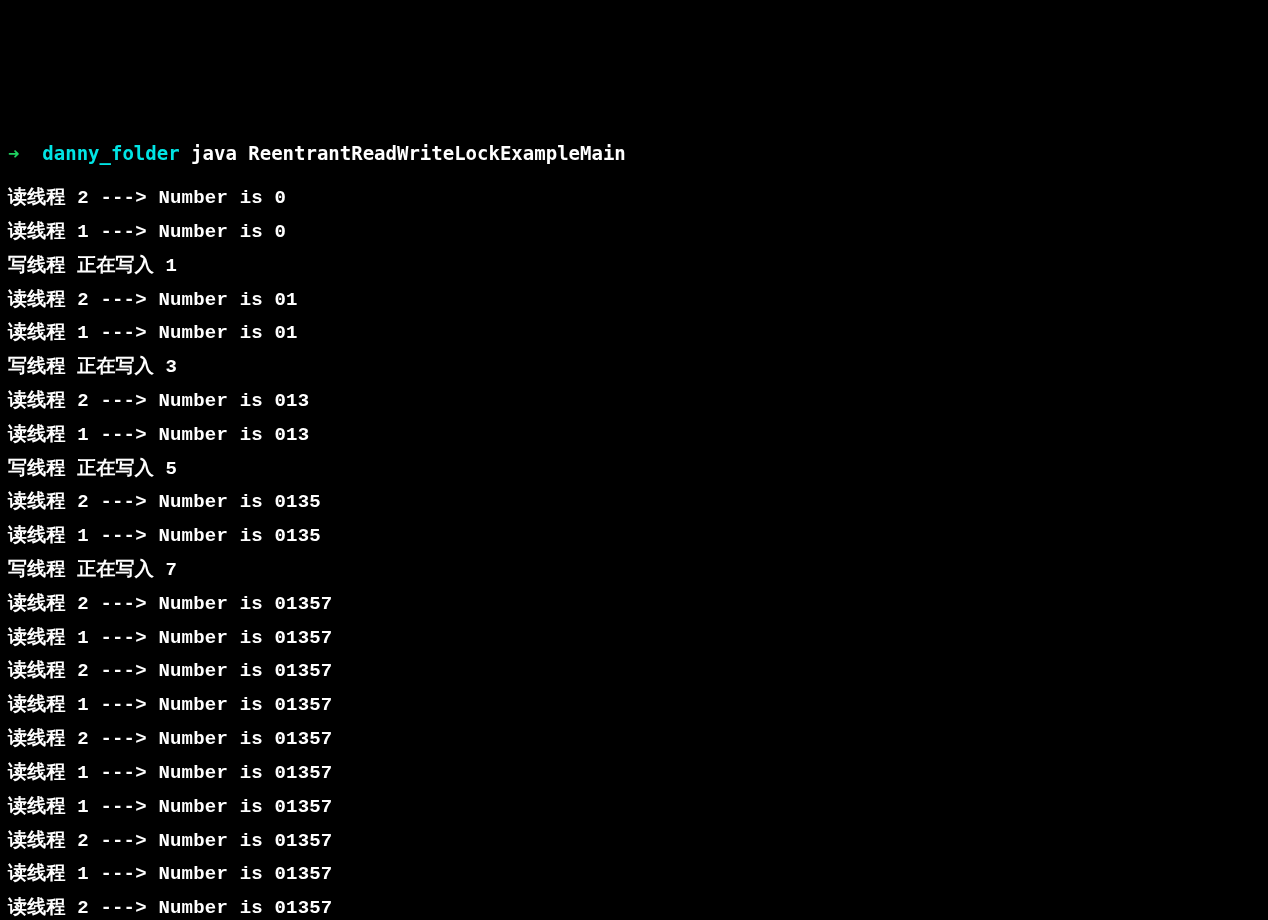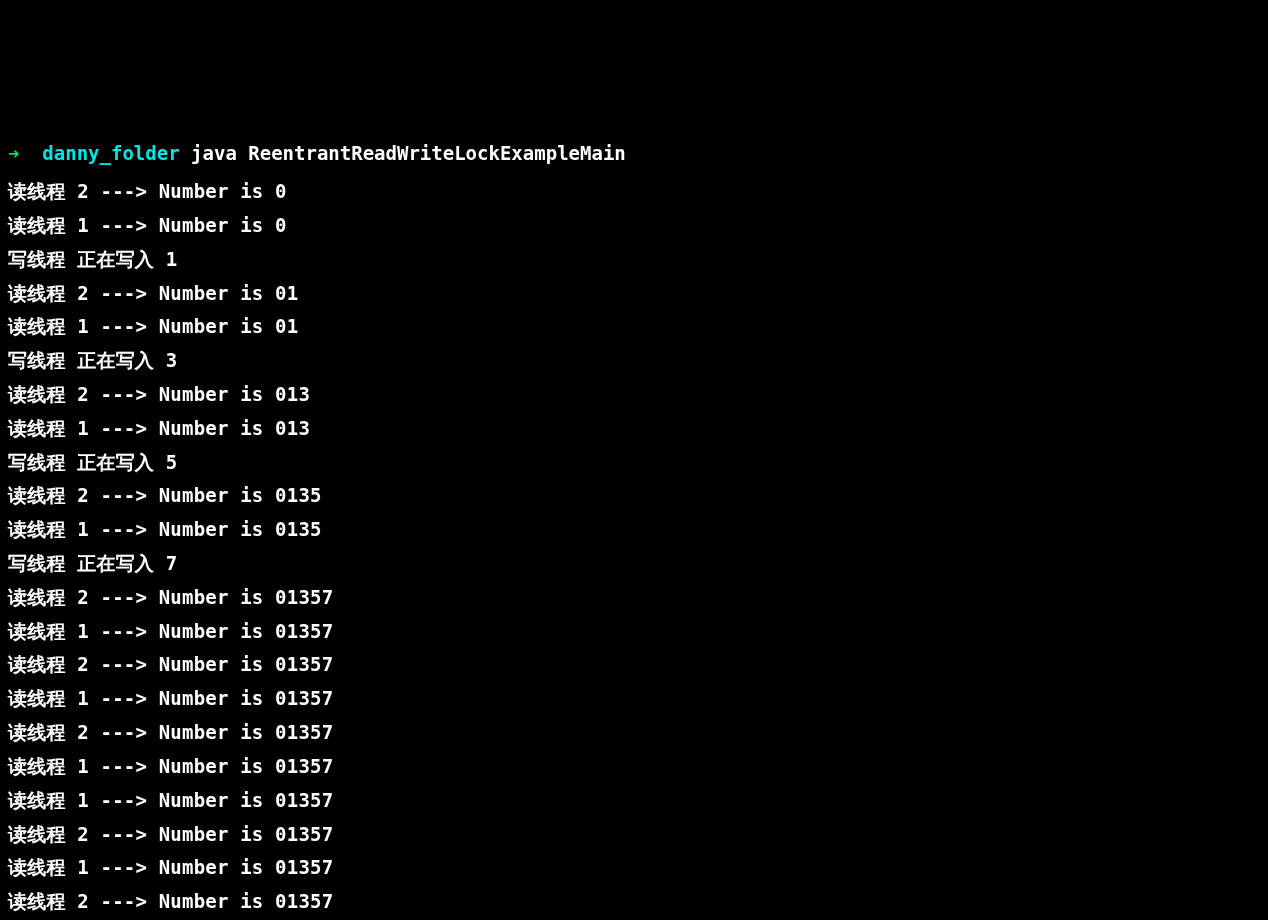--- a/index.html
+++ b/index.html
@@ -17,38 +17,39 @@
       width: 1268px;
       height: 920px;
       overflow: hidden;
       white-space: pre;
     }
     .terminal {
       padding: 0 8px;
       padding-top: 2px;
     }
     .prompt-line {
-      margin-bottom: 4px;
+      margin-bottom: 11px;
     }
     .prompt-arrow {
       color: #1fd361;
       font-weight: bold;
     }
     .prompt-folder {
       color: #00e5e5;
       font-weight: bold;
     }
     .prompt-command {
       color: #ffffff;
       font-weight: bold;
     }
     .output-line {
       color: #ffffff;
       font-weight: bold;
       letter-spacing: 0.2px;
+      font-family: Liberation Mono, monospace;
     }
   </style>
 </head>
 <body>
 
 
 
 <div class="terminal"><div class="prompt-line"><span class="prompt-arrow">➜</span>  <span class="prompt-folder">danny_folder</span> <span class="prompt-command">java ReentrantReadWriteLockExampleMain</span></div><div class="output-line">读线程 2 ---&gt; Number is 0</div><div class="output-line">读线程 1 ---&gt; Number is 0</div><div class="output-line">写线程 正在写入 1</div><div class="output-line">读线程 2 ---&gt; Number is 01</div><div class="output-line">读线程 1 ---&gt; Number is 01</div><div class="output-line">写线程 正在写入 3</div><div class="output-line">读线程 2 ---&gt; Number is 013</div><div class="output-line">读线程 1 ---&gt; Number is 013</div><div class="output-line">写线程 正在写入 5</div><div class="output-line">读线程 2 ---&gt; Number is 0135</div><div class="output-line">读线程 1 ---&gt; Number is 0135</div><div class="output-line">写线程 正在写入 7</div><div class="output-line">读线程 2 ---&gt; Number is 01357</div><div class="output-line">读线程 1 ---&gt; Number is 01357</div><div class="output-line">读线程 2 ---&gt; Number is 01357</div><div class="output-line">读线程 1 ---&gt; Number is 01357</div><div class="output-line">读线程 2 ---&gt; Number is 01357</div><div class="output-line">读线程 1 ---&gt; Number is 01357</div><div class="output-line">读线程 1 ---&gt; Number is 01357</div><div class="output-line">读线程 2 ---&gt; Number is 01357</div><div class="output-line">读线程 1 ---&gt; Number is 01357</div><div class="output-line">读线程 2 ---&gt; Number is 01357</div><div class="output-line">读线程 1 ---&gt; Number is 01357</div></div>
 
 

